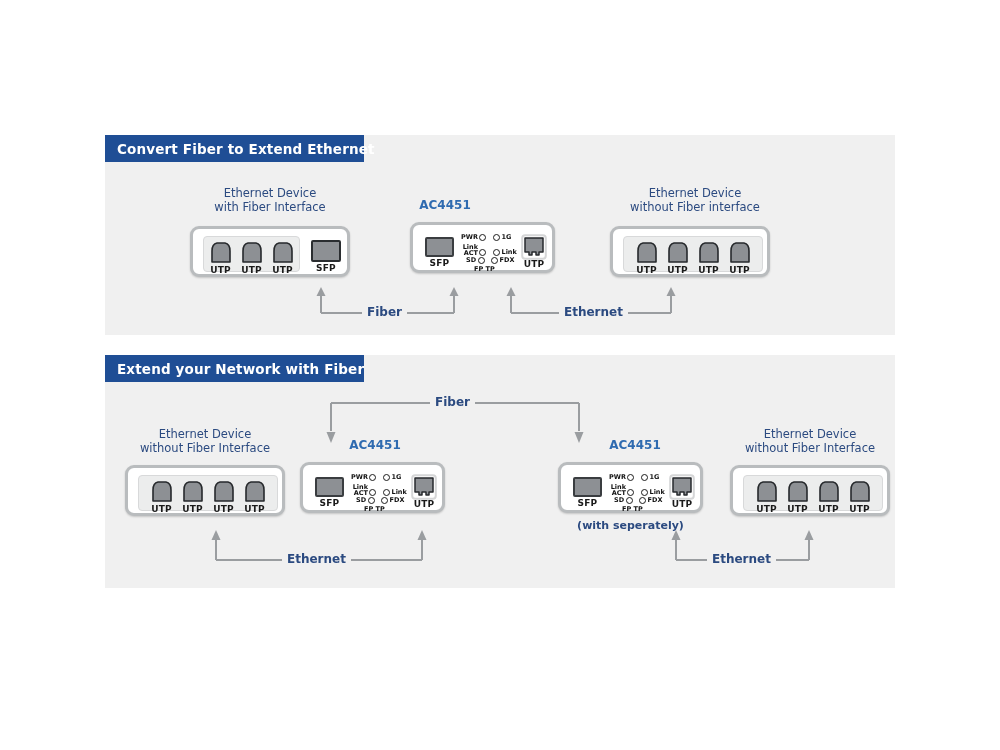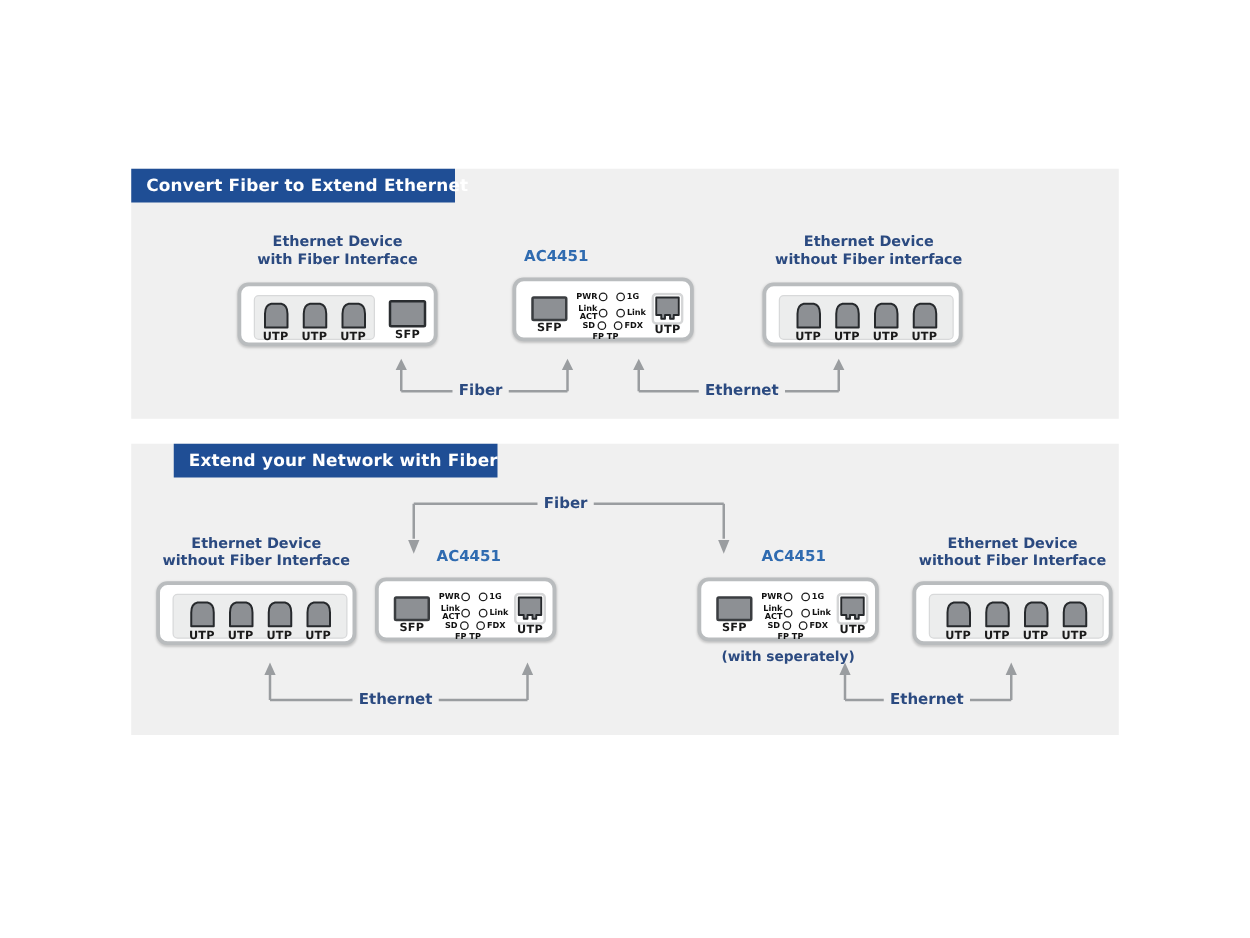--- a/index.html
+++ b/index.html
@@ -53,36 +53,36 @@
     position:absolute;box-sizing:border-box;
     background:#8d9094;border:2px solid #3a3d40;border-radius:2px;
   }
 
   
   .jack{position:relative;}
   .jack svg{display:block;}
 
   
   .caption{
-    position:absolute;color:#2b4a80;font-size:11.5px;font-weight:bold;
+    position:absolute;color:#2b4a80;font-size:11.5px;font-weight:normal;
     line-height:14px;white-space:pre-line;
   }
   .caption.c{text-align:center;}
   .model{
     position:absolute;color:#2f6bb0;font-size:12px;font-weight:bold;
     text-align:center;white-space:nowrap;
   }
   .note{
     position:absolute;color:#2b4a80;font-size:11px;font-weight:bold;
     text-align:center;white-space:nowrap;
   }
 
   
   .leds{position:absolute;}
-  .led-row{position:absolute;display:flex;align-items:center;}
+  .led-row{position:absolute;display:flex;align-items:flex-end;}
   .led-dot{
     width:7px;height:7px;border-radius:50%;
     border:1.4px solid #1c1c1c;background:#ffffff;box-sizing:border-box;
   }
   .led-txt{font-size:6.5px;font-weight:bold;color:#111;line-height:7px;white-space:nowrap;}
   .led-txt.two{line-height:6.2px;text-align:right;}
   .led-foot{position:absolute;font-size:6.5px;font-weight:bold;color:#111;white-space:nowrap;}
 
   
   .conn{position:absolute;}
@@ -230,21 +230,21 @@
         <polygon points="6,7 1.5,16 10.5,16" fill="#9a9da0"></polygon>
         <polygon points="166,7 161.5,16 170.5,16" fill="#9a9da0"></polygon>
         <path d="M6 33 L166 33" fill="none" stroke="#9a9da0" stroke-width="2"></path>
       </svg>
       <div class="conn-label" style="left:54px;top:25px;">Ethernet</div>
     </div>
   </div>
 
   <div class="panel" id="panel-2">
 
-    <div class="panel-header" style="width:235px;margin-left:34px;">Extend your Network with Fiber</div>
+    <div class="panel-header" style="width:235px;">Extend your Network with Fiber</div>
 
     <div class="conn" style="left:220px;top:46px;">
       <svg width="260" height="44" viewBox="0 0 260 44">
         <path d="M6 2 L6 30 M254 2 L254 30" fill="none" stroke="#9a9da0" stroke-width="2"></path>
         <polygon points="6,42 1.5,31 10.5,31" fill="#9a9da0"></polygon>
         <polygon points="254,42 249.5,31 258.5,31" fill="#9a9da0"></polygon>
         <path d="M6 2 L254 2" fill="none" stroke="#9a9da0" stroke-width="2"></path>
       </svg>
       <div class="conn-label" style="left:105px;top:-6px;">Fiber</div>
     </div>

